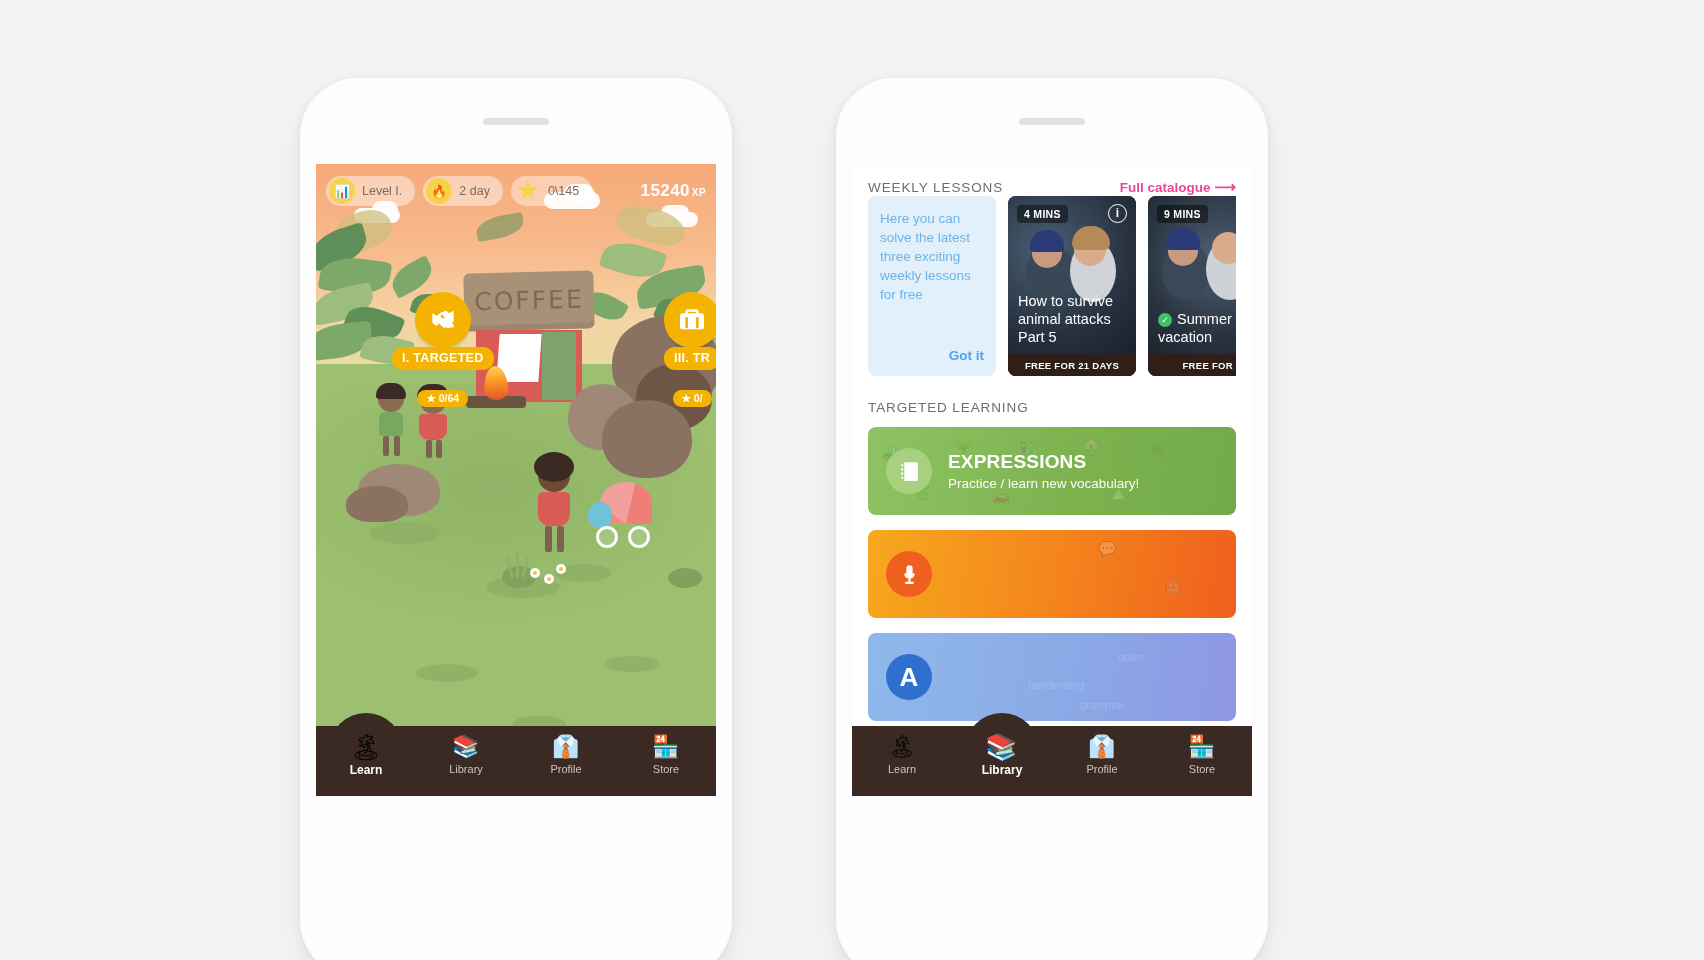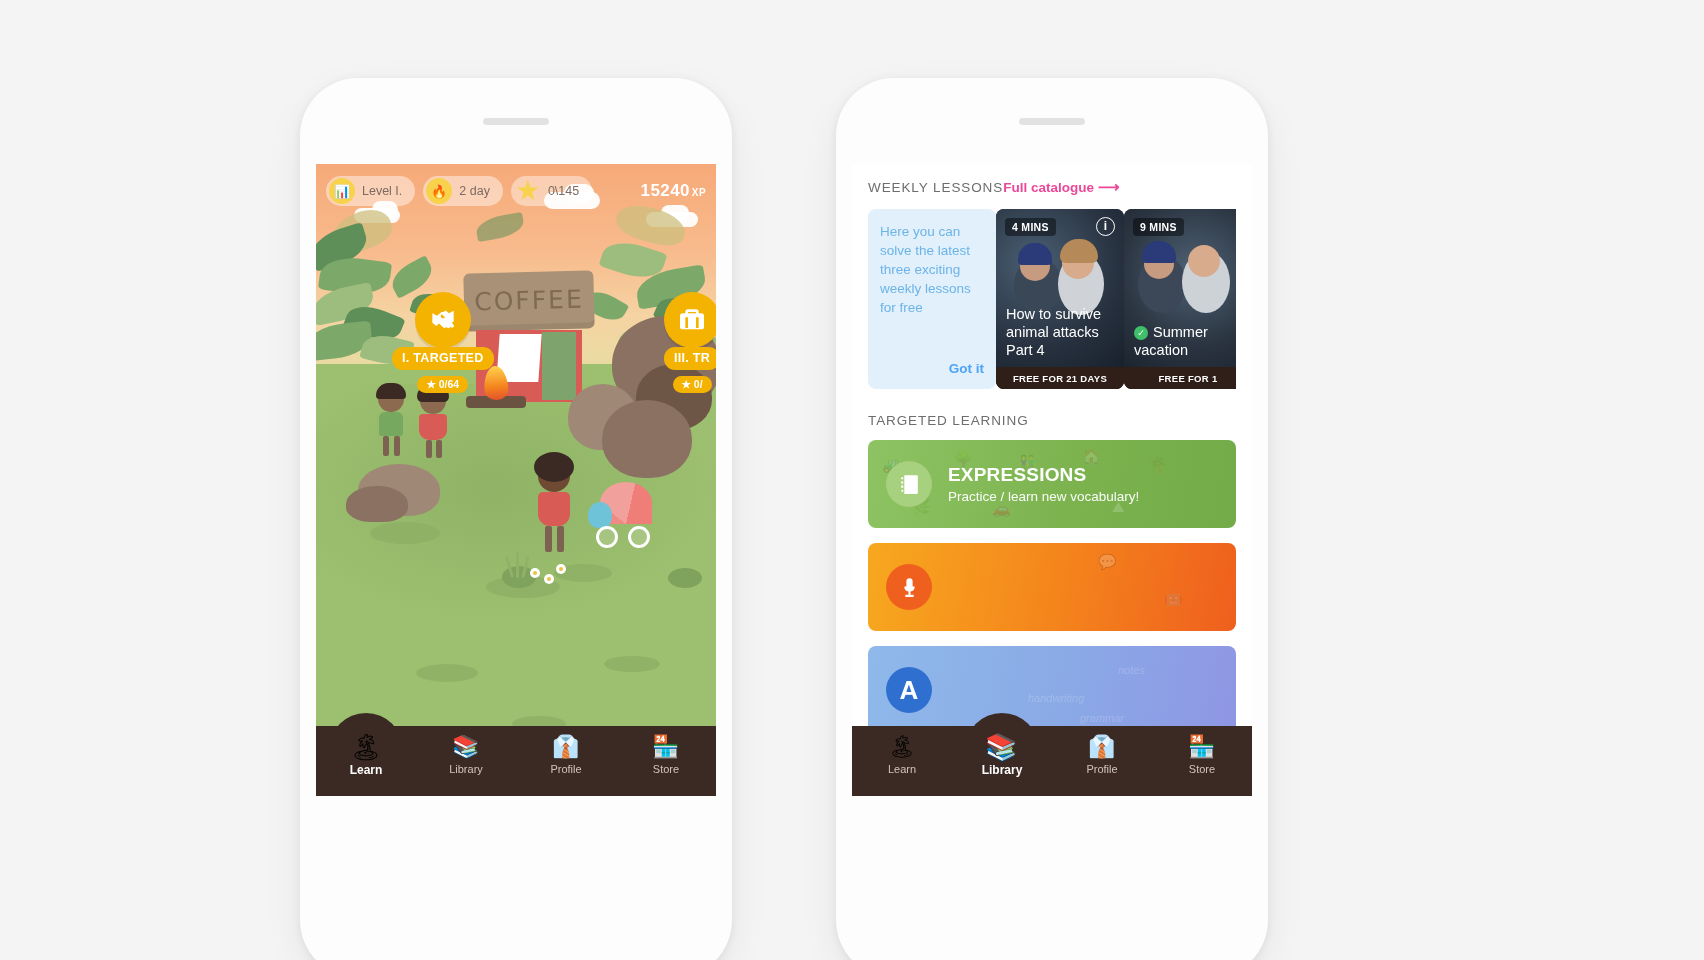--- a/index.html
+++ b/index.html
@@ -109,21 +109,21 @@
     box-shadow: 0 3px 0 rgba(0,0,0,.08);
     margin: 0 auto;
   }
   .node-circle svg { width: 32px; height: 32px; fill: #fff; }
   .node-label {
     display:inline-block; margin-top:-6px; padding: 4px 10px 5px;
     background:#f5b301; color:#fff; font-size:12.5px; font-weight:bold;
     border-radius: 11px; letter-spacing:.3px; white-space:nowrap; position:relative;
   }
   .node-stars {
-    display:inline-block; margin-top:6px; padding:2px 9px 3px;
+    display:inline-block; margin-top:20px; padding:2px 9px 3px;
     background:#f5b301; color:#fff; font-size:10.5px; font-weight:bold;
     border-radius:10px; white-space:nowrap;
   }
 
   
   .hud { position:absolute; left:0; top:0; width:100%; height:54px;
          display:flex; align-items:center; gap:8px; padding: 0 10px; }
   .pill {
     display:flex; align-items:center; gap:7px;
     background: rgba(255,255,255,.45); border-radius:18px;
@@ -154,26 +154,26 @@
   .nav-bubble {
     position:absolute; left:50%; top:-22px; transform:translateX(-50%);
     width:74px; height:74px; border-radius:50%; background:#3b2a23; z-index:0;
   }
   .nav-item.active .nav-ic, .nav-item.active .nav-tx { position:relative; z-index:1; }
   .nav-item.active .nav-ic { font-size:26px; }
 
   
   .lib { position:absolute; inset:0; background:#fff; }
   .lib-pad { padding: 14px 16px 0; }
-  .sec-head { display:flex; align-items:center; justify-content:flex-start; margin-bottom: 13px; }
+  .sec-head { display:flex; align-items:center; justify-content:space-between; }
   .sec-title { font-size:13.5px; letter-spacing:.9px; color:#6d6d6d; }
   .sec-link { font-size:13.5px; color:#ec4899; font-weight:bold; white-space:nowrap; }
   .sec-link .arr { margin-left:4px; font-size:15px; }
 
-  .lessons { display:flex; overflow:hidden; }
+  .lessons { display:flex; gap:12px; overflow:hidden; }
   .lesson-card { width:128px; height:180px; border-radius:8px; flex:0 0 auto; position:relative; overflow:hidden; }
   .lesson-info {
     background:#e1f0fb; padding:13px 12px; display:flex; flex-direction:column;
   }
   .lesson-info p { color:#6cb4e8; font-size:13.5px; line-height:19px; }
   .lesson-info .gotit { margin-top:auto; text-align:right; color:#4fa3f7; font-weight:bold; font-size:13.5px; }
   .lesson-photo { background:#1b2533; }
   .photo-bg { position:absolute; inset:0; }
   .photo-a { background: radial-gradient(circle at 30% 30%, #4a5f73 0%, #27313f 55%, #141b26 100%); }
   .photo-b { background: radial-gradient(circle at 55% 35%, #4f6275 0%, #2a3440 55%, #161d28 100%); }
@@ -416,21 +416,21 @@
               <div class="photo-bg photo-a">
                 <div class="blob" style="left:18px;top:48px;width:48px;height:56px;background:#3a4757;"></div>
                 <div class="blob" style="left:24px;top:42px;width:30px;height:30px;background:#c79b80;"></div>
                 <div class="blob" style="left:22px;top:34px;width:34px;height:22px;background:#2b3b7a;border-radius:16px 16px 4px 4px;"></div>
                 <div class="blob" style="left:62px;top:44px;width:46px;height:62px;background:#cfd3d8;"></div>
                 <div class="blob" style="left:66px;top:38px;width:32px;height:32px;background:#d8ab8c;"></div>
                 <div class="blob" style="left:64px;top:30px;width:38px;height:24px;background:#b68a58;border-radius:18px 18px 6px 6px;"></div>
               </div>
               <div class="mins">4 MINS</div>
               <div class="info-i">i</div>
-              <div class="lesson-title">How to survive animal attacks Part 4</div>
+              <div class="lesson-title">How to survive animal attacks Part 5</div>
               <div class="free-bar">FREE FOR 21 DAYS</div>
             </div>
 
             <div class="lesson-card lesson-photo">
               <div class="photo-bg photo-b">
                 <div class="blob" style="left:14px;top:46px;width:48px;height:58px;background:#3c4858;"></div>
                 <div class="blob" style="left:20px;top:40px;width:30px;height:30px;background:#c79b80;"></div>
                 <div class="blob" style="left:18px;top:32px;width:34px;height:22px;background:#2b3b7a;border-radius:16px 16px 4px 4px;"></div>
                 <div class="blob" style="left:58px;top:42px;width:48px;height:62px;background:#cdd2d7;"></div>
                 <div class="blob" style="left:64px;top:36px;width:32px;height:32px;background:#d8ab8c;"></div>

